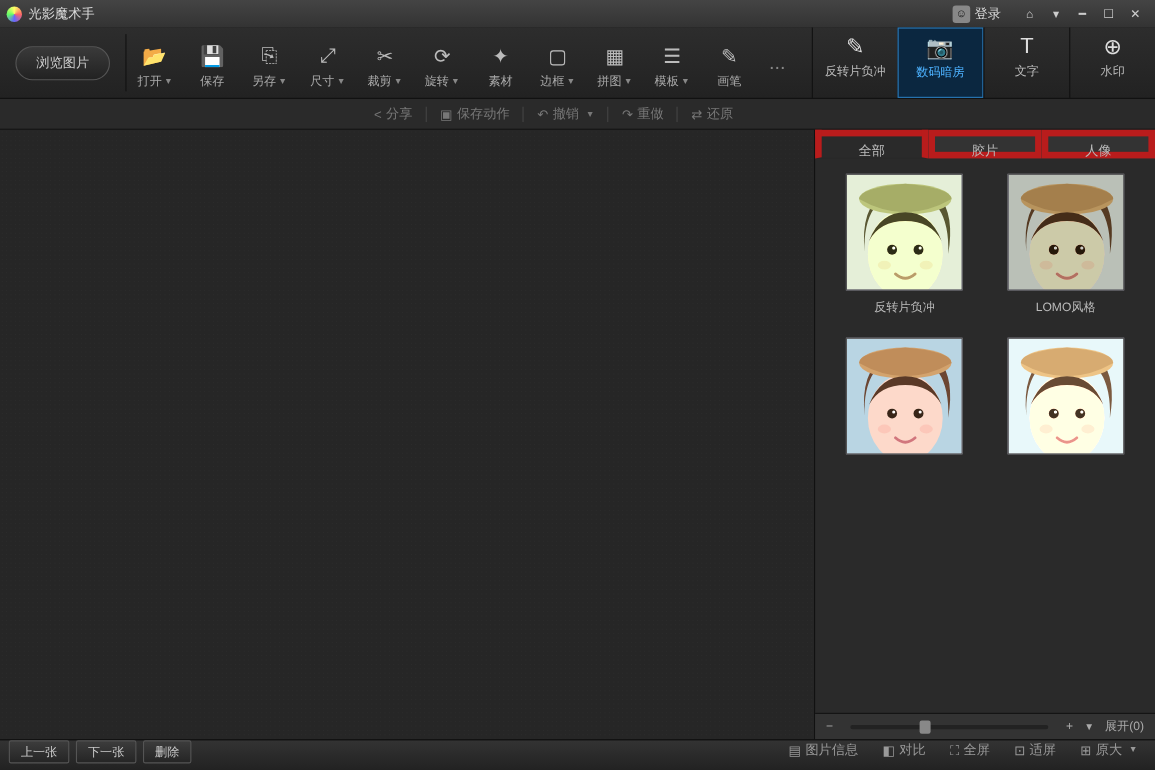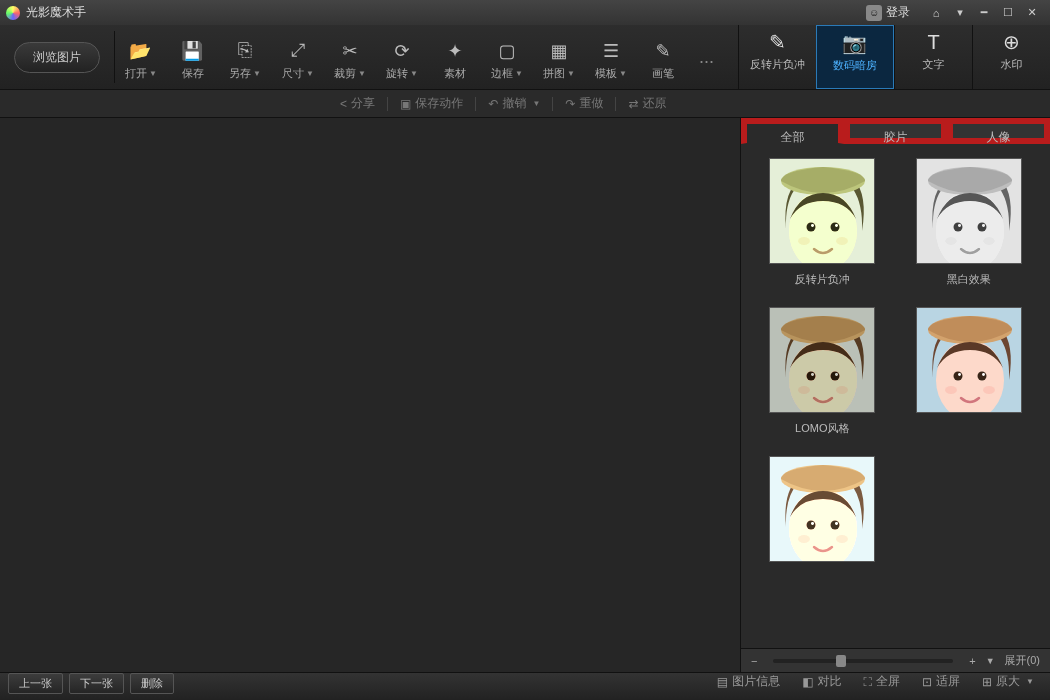--- a/index.html
+++ b/index.html
@@ -217,28 +217,20 @@
           <div class="effect">
             <div class="thumb">
               <svg width="106" height="106" style="filter:sepia(0.5) hue-rotate(30deg) contrast(1.1)">
                 <use href="#face"></use>
               </svg>
             </div>
             <div class="elabel">反转片负冲</div>
           </div>
           <div class="effect">
             <div class="thumb">
-              <svg width="106" height="106" style="filter:grayscale(1) brightness(1.2) contrast(0.85)">
-                <use href="#face"></use>
-              </svg>
-            </div>
-            <div class="elabel">黑白效果</div>
-          </div>
-          <div class="effect">
-            <div class="thumb">
               <svg width="106" height="106" style="filter:sepia(0.35) contrast(1.2) brightness(0.8) saturate(1.1)">
                 <use href="#face"></use>
               </svg>
             </div>
             <div class="elabel">LOMO风格</div>
           </div>
           <div class="effect">
             <div class="thumb">
               <svg width="106" height="106" style="filter:hue-rotate(-5deg) contrast(1.05)">
                 <use href="#face"></use>

